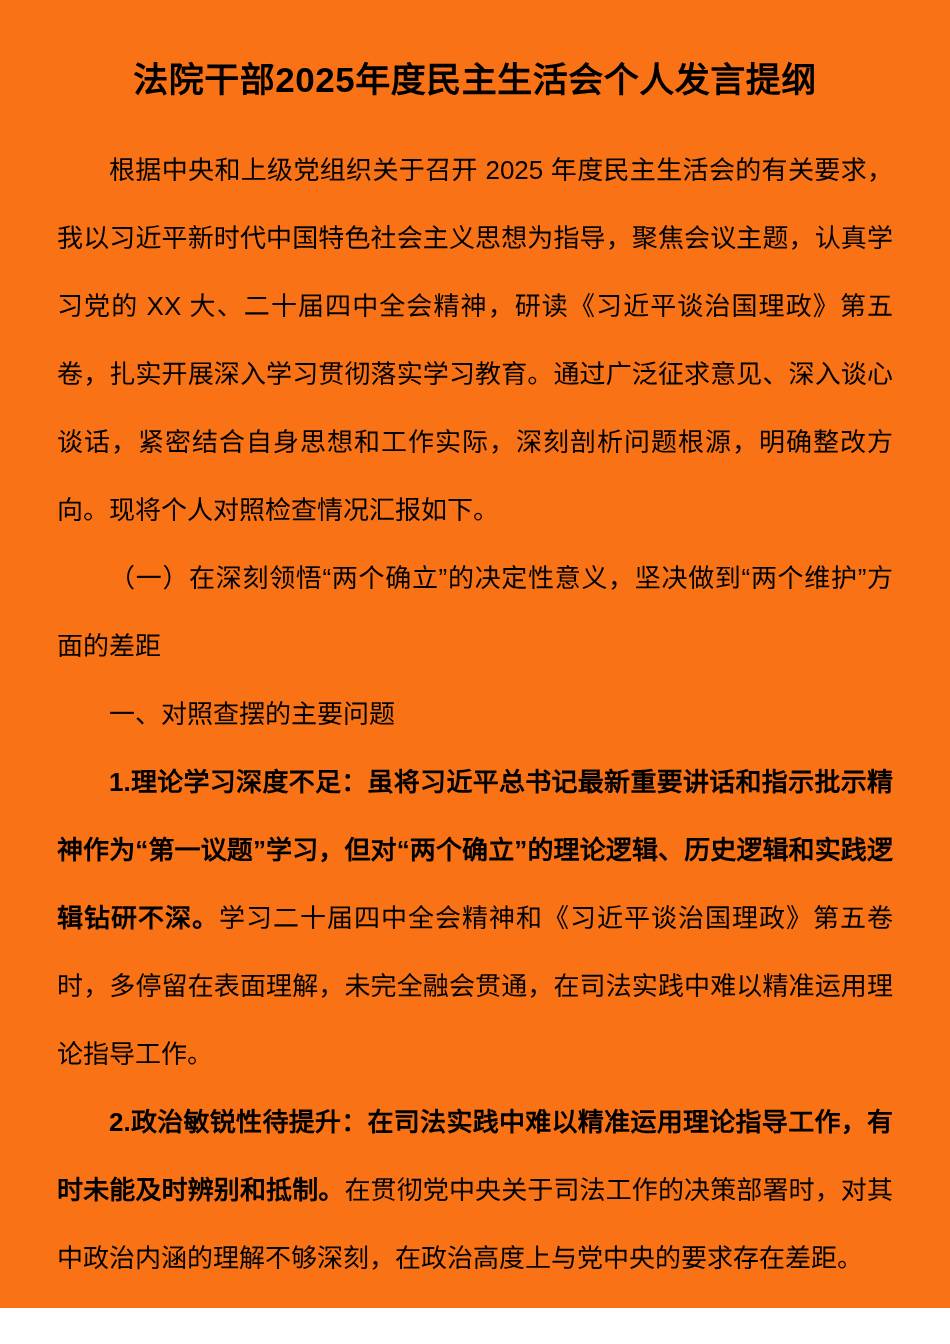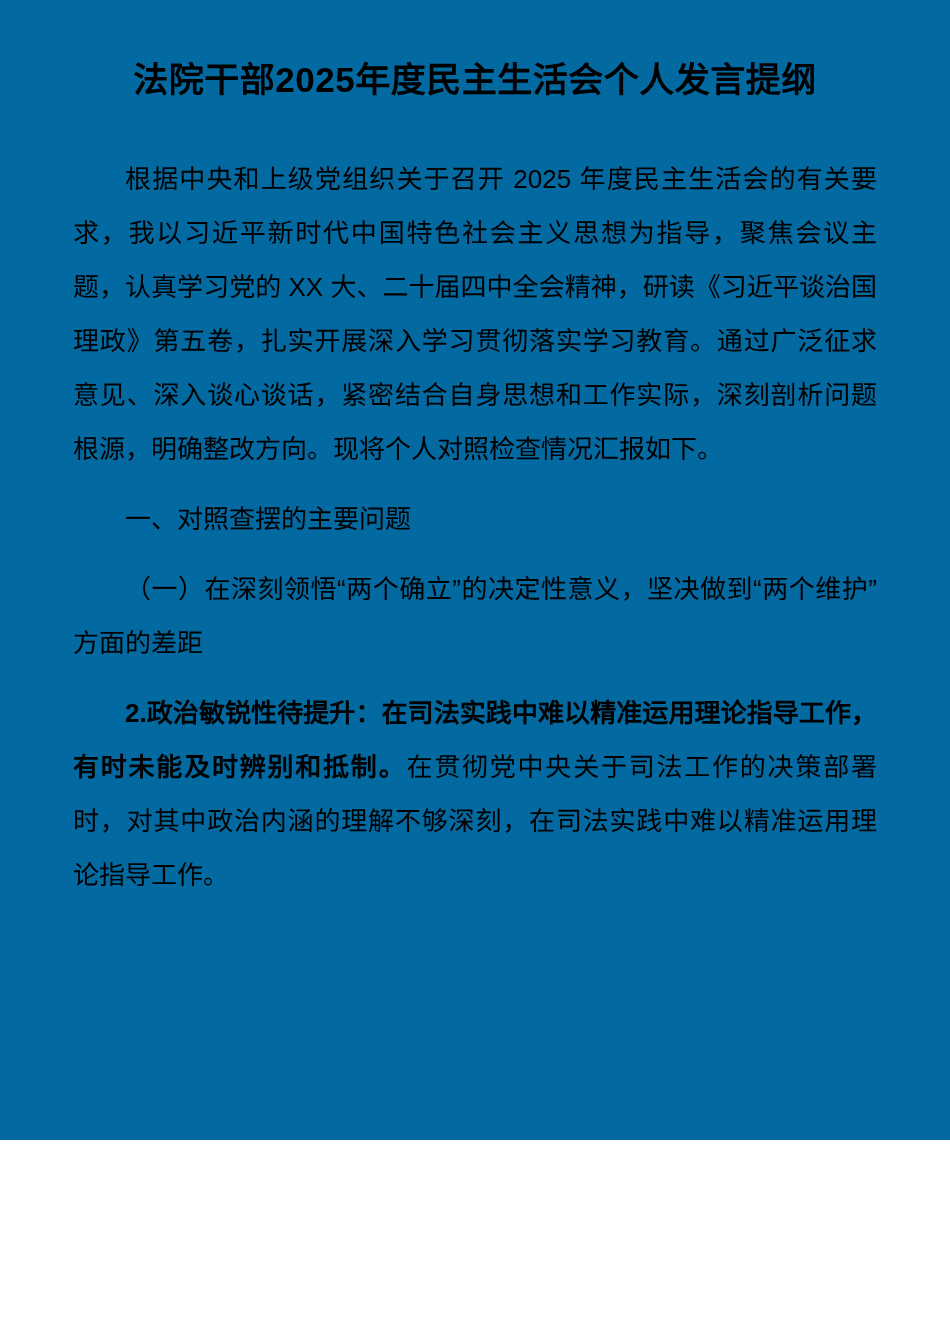--- a/index.html
+++ b/index.html
@@ -13,24 +13,24 @@
     height: 1344px;
     overflow: hidden;
     font-family: "Liberation Sans", "DejaVu Sans", sans-serif;
     color: #000000;
     -webkit-font-smoothing: antialiased;
   }
 
   .page {
     position: relative;
     width: 950px;
-    height: 1140px;
+    height: 1308px;
     box-sizing: border-box;
     padding: 0;
-    background: #0369a1;
+    background: #f97316;
   }
 
   .content {
     position: absolute;
     left: 57px;
     top: 0;
     width: 836px;
   }
 
   .doc-title {
@@ -44,22 +44,22 @@
     padding-bottom: 0;
     white-space: nowrap;
   }
 
   .spacer-after-title {
     height: 34px;
   }
 
   p.para {
     font-size: 26px;
-    line-height: 54px;
-    margin: 16px;
+    line-height: 68px;
+    margin: 0;
     padding: 0;
     text-align: justify;
     text-justify: inter-ideograph;
     text-align-last: left;
     word-break: break-all;
     letter-spacing: 0;
   }
 
   p.indent2 {
     text-indent: 52px;
@@ -83,24 +83,27 @@
 
 <div class="page">
   <div class="content">
 
     <h1 class="doc-title">法院干部2025年度民主生活会个人发言提纲</h1>
 
     <div class="spacer-after-title"></div>
 
     <p class="para indent2">根据中央和上级党组织关于召开 2025 年度民主生活会的有关要求，我以习近平新时代中国特色社会主义思想为指导，聚焦会议主题，认真学习党的 XX 大、二十届四中全会精神，研读《习近平谈治国理政》第五卷，扎实开展深入学习贯彻落实学习教育。通过广泛征求意见、深入谈心谈话，紧密结合自身思想和工作实际，深刻剖析问题根源，明确整改方向。现将个人对照检查情况汇报如下。</p>
 
+    <p class="para indent-heading">（一）在深刻领悟“两个确立”的决定性意义，坚决做到“两个维护”方面的差距</p>
+
     <p class="para indent-heading">一、对照查摆的主要问题</p>
 
-    <p class="para indent-heading">（一）在深刻领悟“两个确立”的决定性意义，坚决做到“两个维护”方面的差距</p>
-
+    <p class="para indent2">
+      <span class="num">1.</span><span class="lead">理论学习深度不足：虽将习近平总书记最新重要讲话和指示批示精神作为“第一议题”学习，但对“两个确立”的理论逻辑、历史逻辑和实践逻辑钻研不深。</span><span>学习二十届四中全会精神和《习近平谈治国理政》第五卷时，多停留在表面理解，未完全融会贯通，在司法实践中难以精准运用理论指导工作。</span>
+    </p>
 
     <p class="para indent2">
-      <span class="num">2.</span><span class="lead">政治敏锐性待提升：在司法实践中难以精准运用理论指导工作，有时未能及时辨别和抵制。</span><span>在贯彻党中央关于司法工作的决策部署时，对其中政治内涵的理解不够深刻，在司法实践中难以精准运用理论指导工作。</span>
+      <span class="num">2.</span><span class="lead">政治敏锐性待提升：在司法实践中难以精准运用理论指导工作，有时未能及时辨别和抵制。</span><span>在贯彻党中央关于司法工作的决策部署时，对其中政治内涵的理解不够深刻，在政治高度上与党中央的要求存在差距。</span>
     </p>
 
 
   </div>
 </div>
 
 </body></html>

